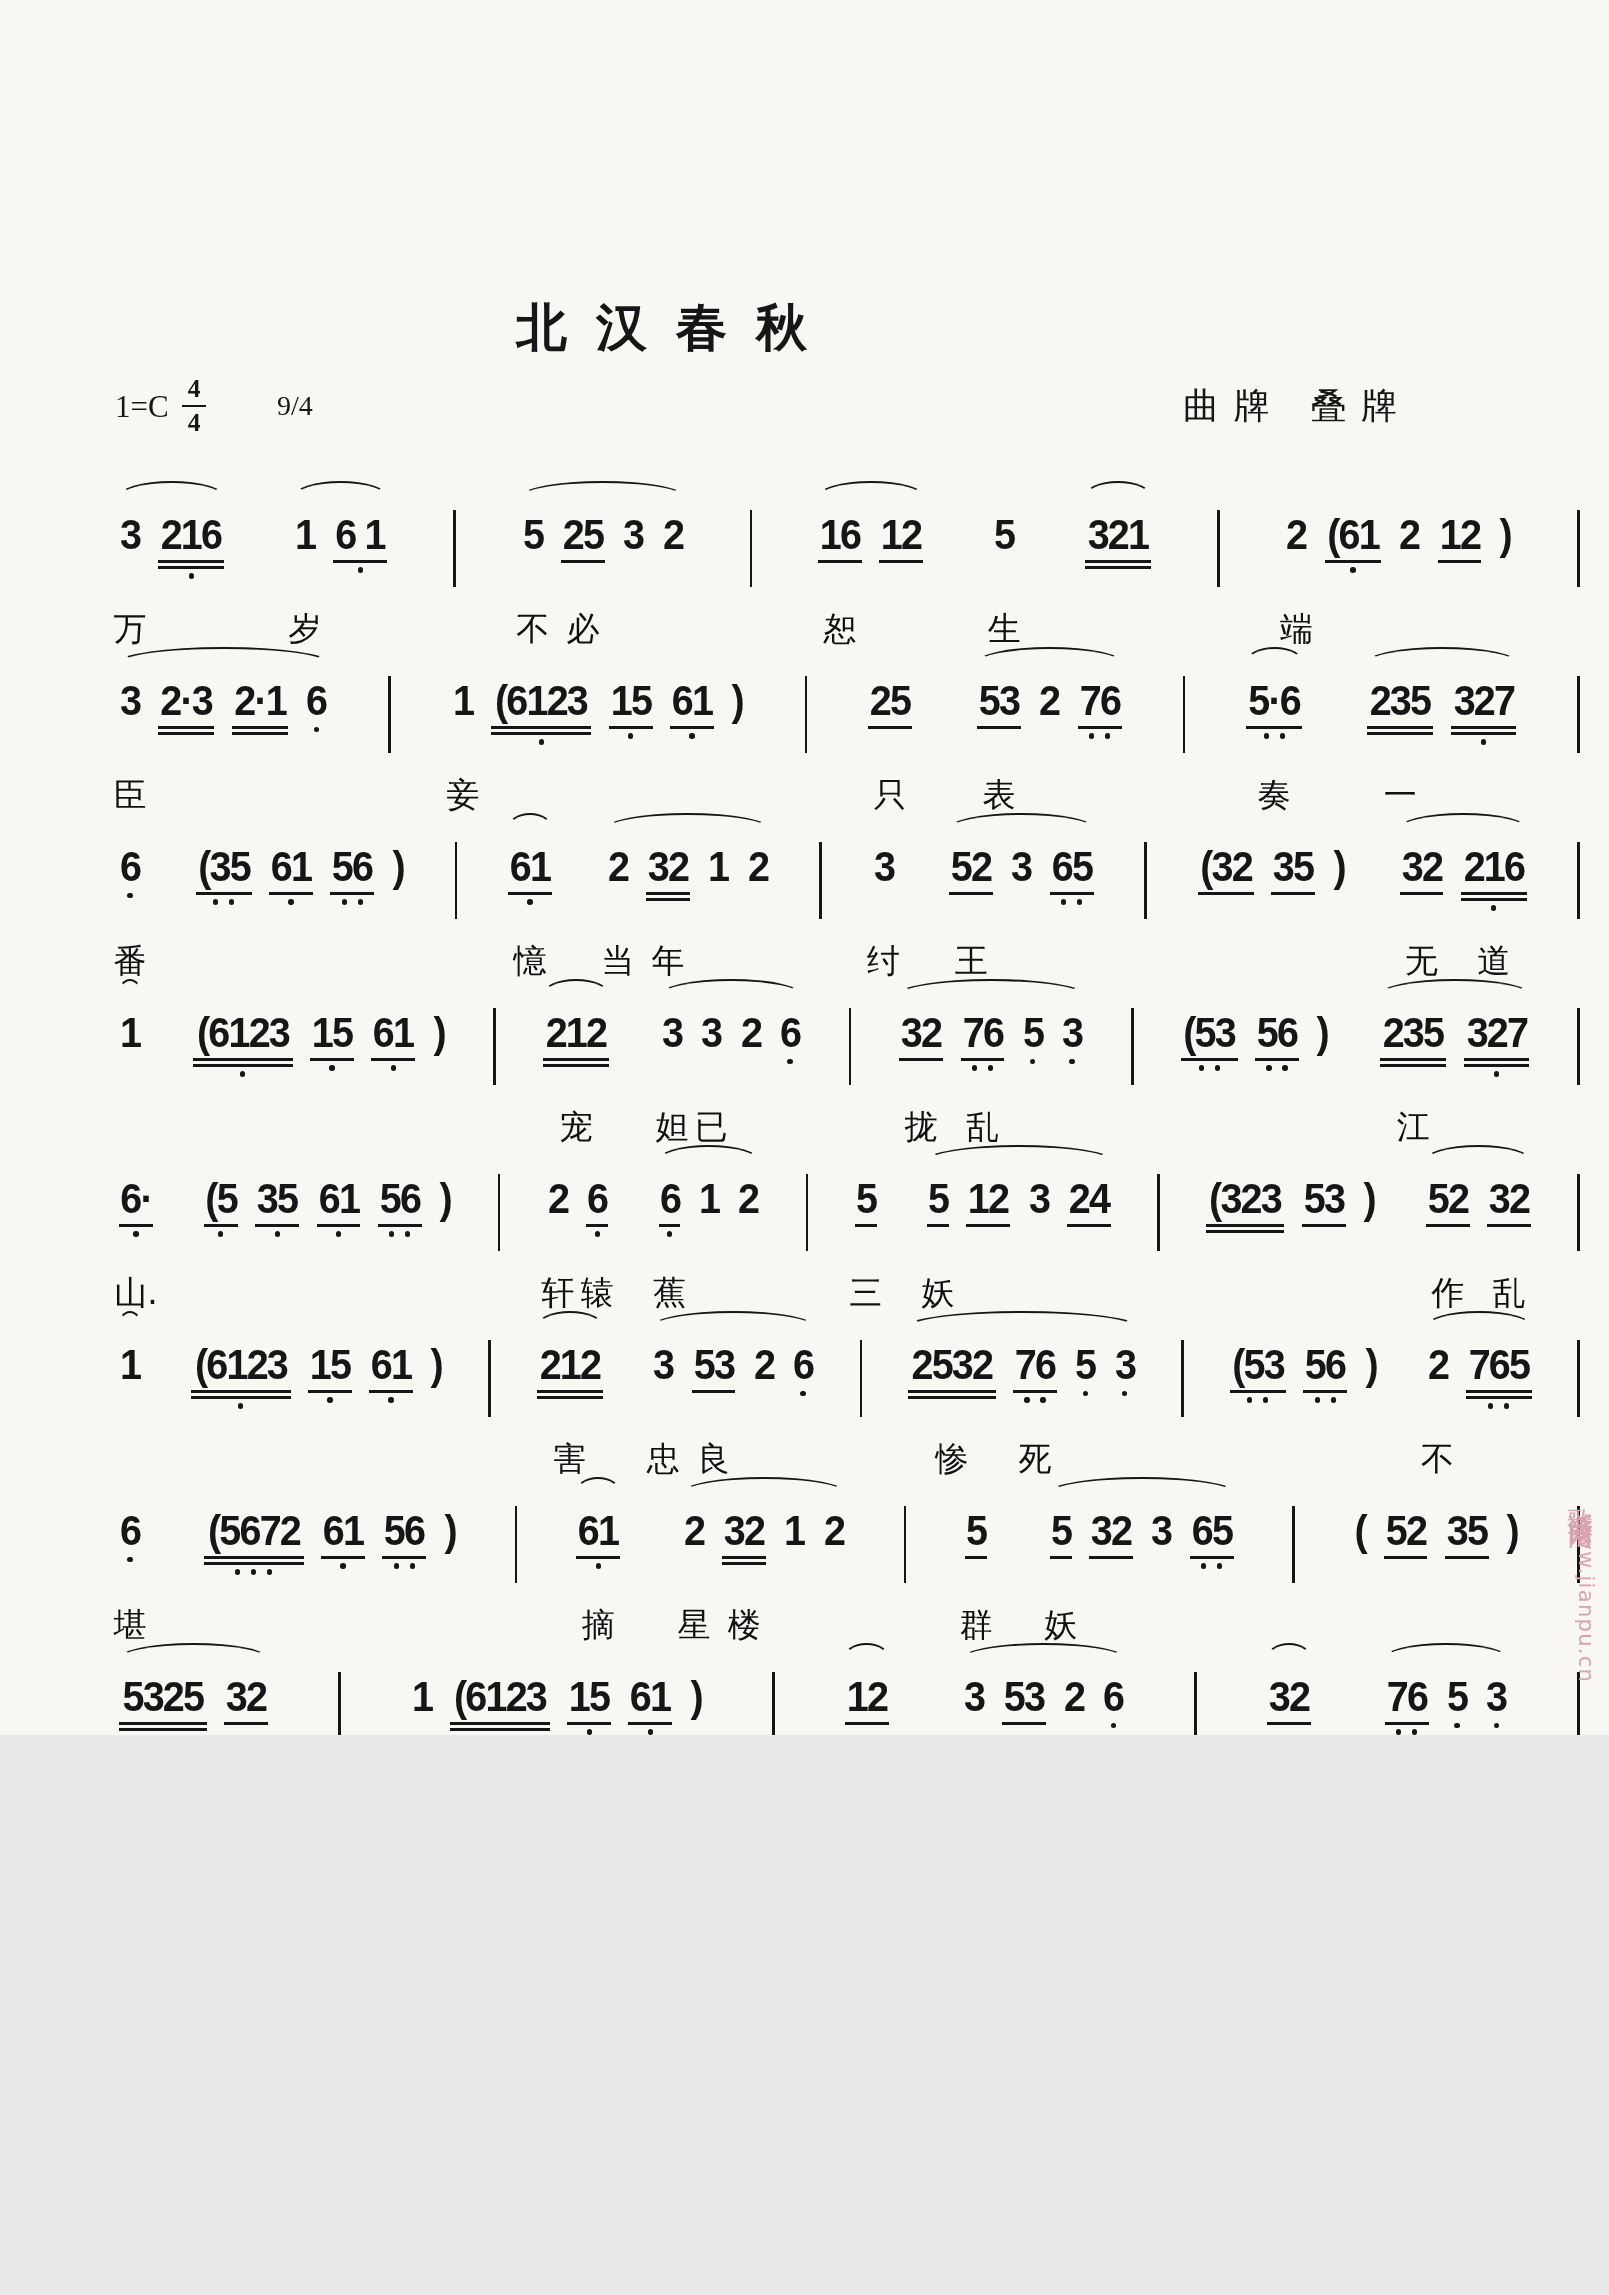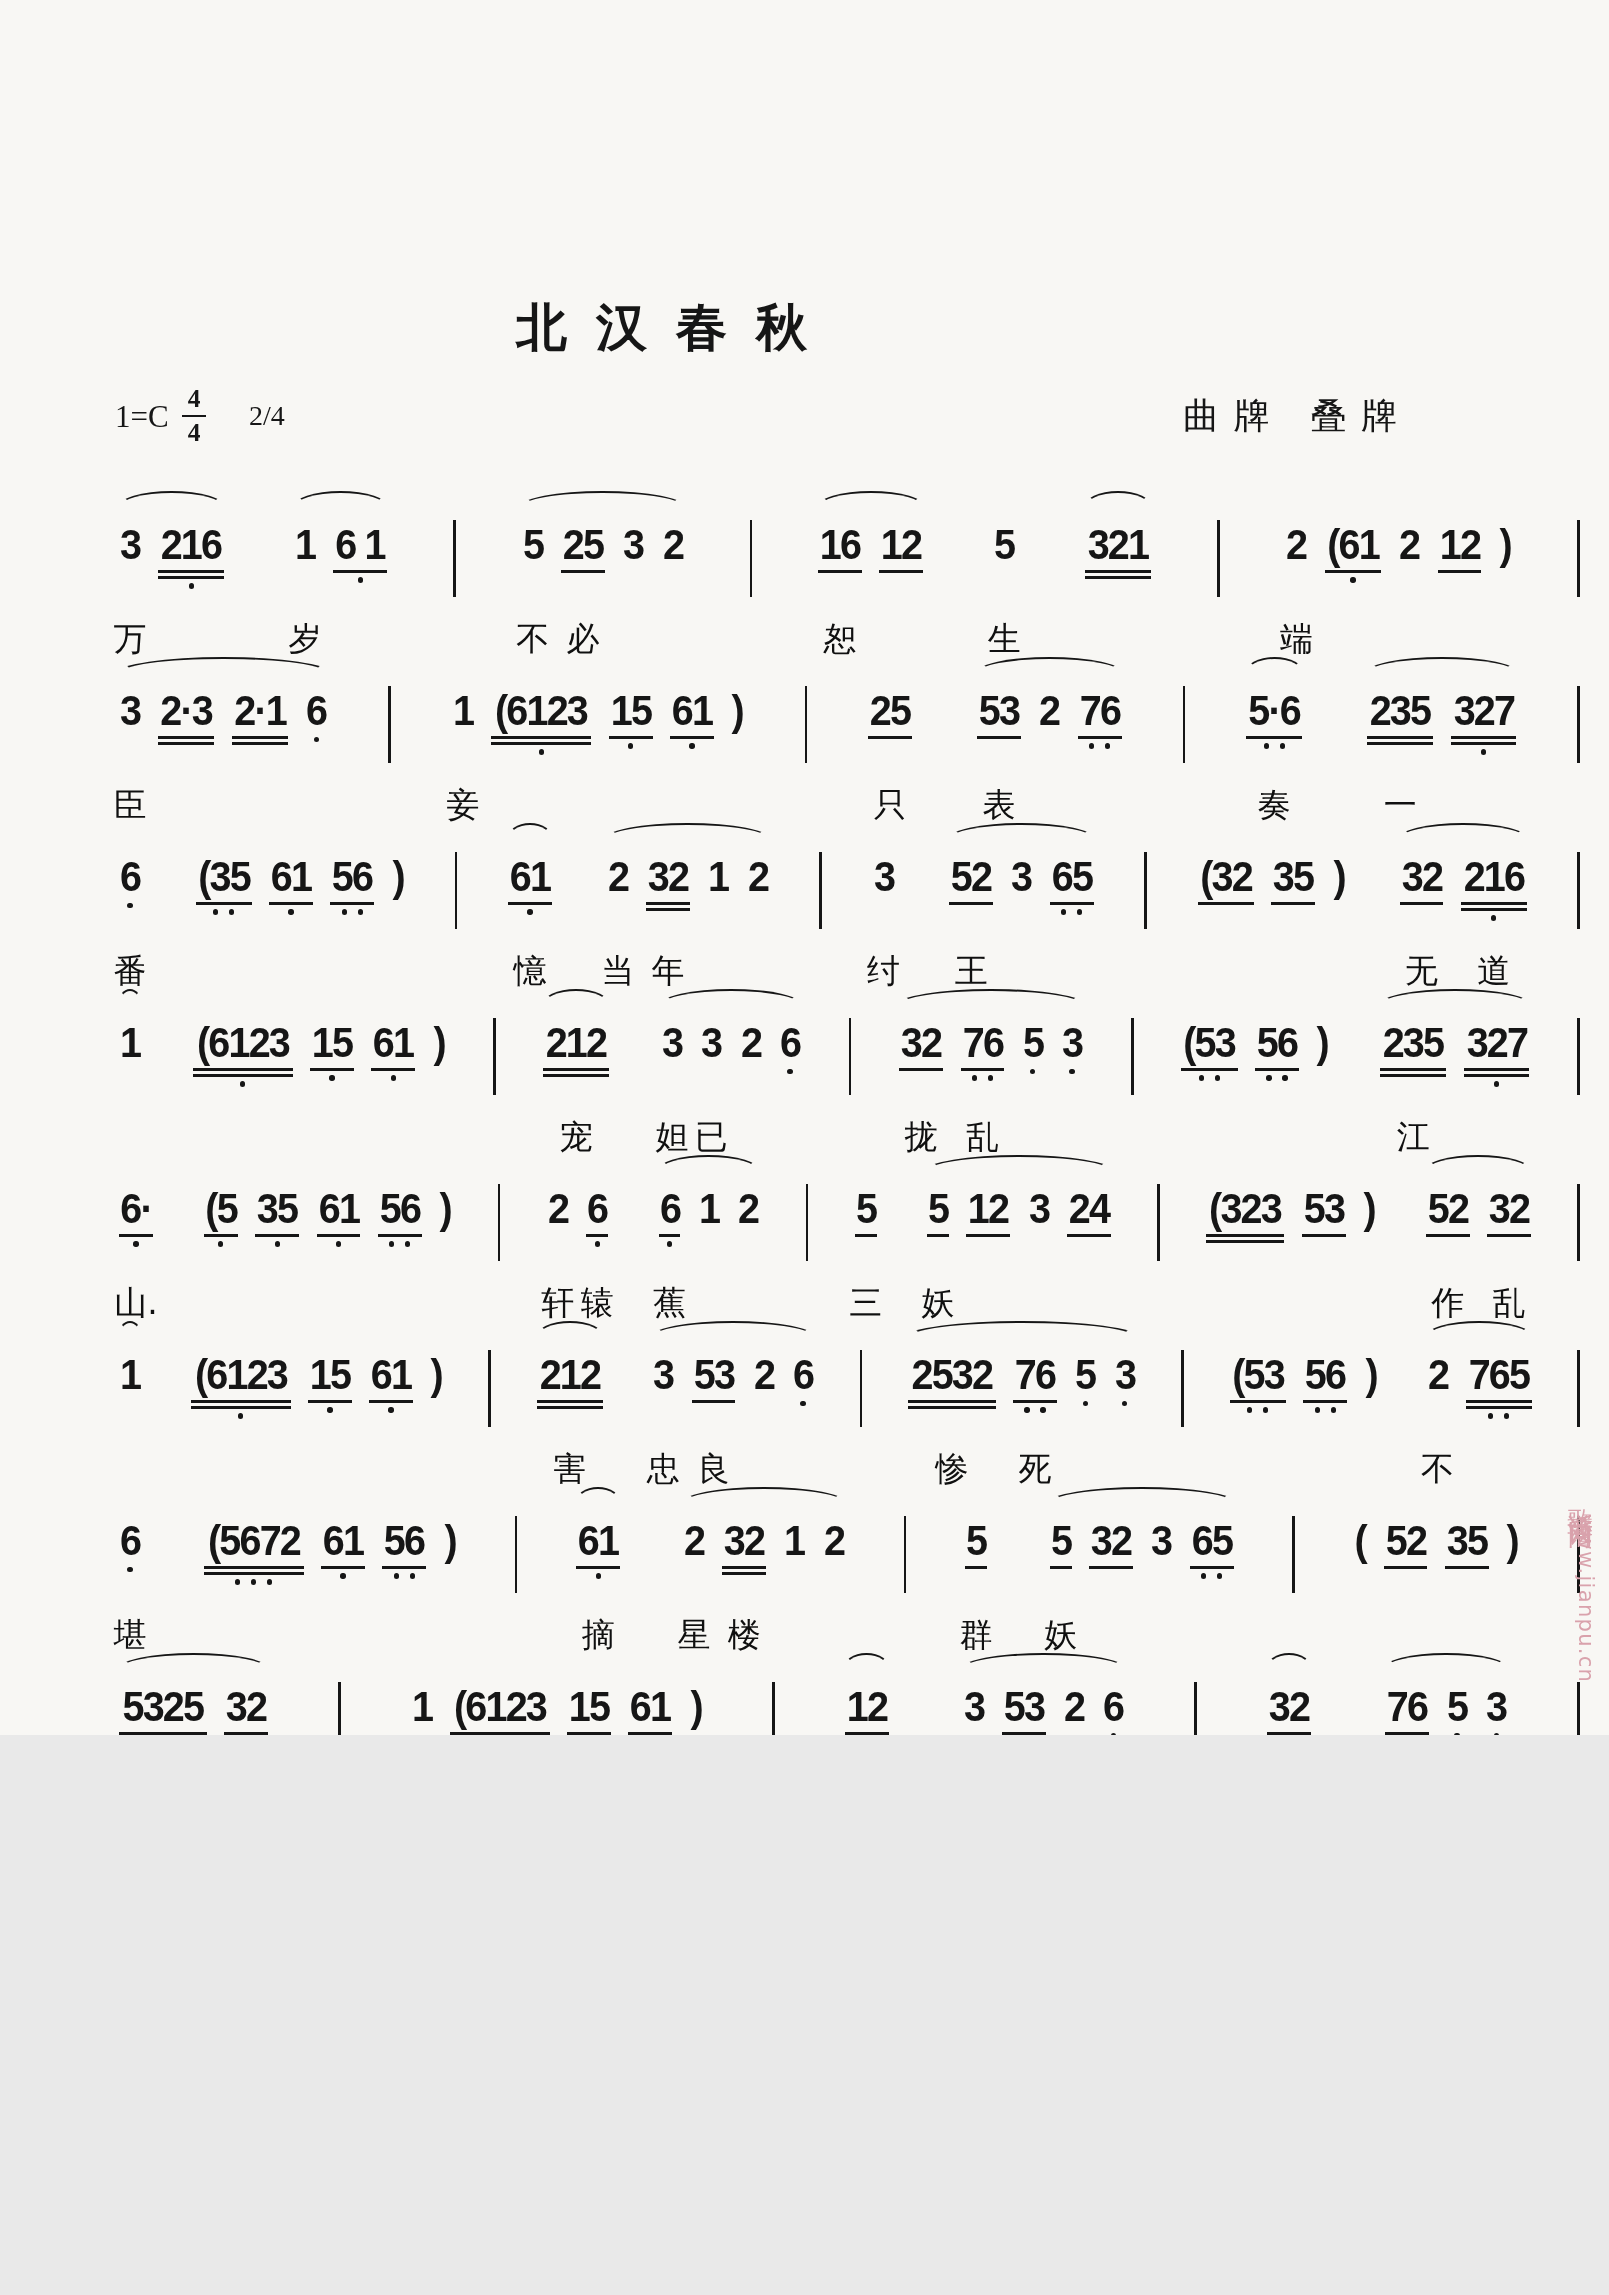--- a/index.html
+++ b/index.html
@@ -12,21 +12,21 @@
     color:#161616;
   }
   .content{position:absolute;left:115px;right:29px;top:0;}
   .title{
     width:fit-content;
     margin:302px 0 0 401px;
     font:700 51px/1 "DejaVu Serif",serif;
     letter-spacing:29px;
     white-space:nowrap;
   }
-  .meta{display:flex;align-items:center;margin-top:31px;height:64px;}
+  .meta{display:flex;align-items:center;margin-top:21px;height:64px;gap:28px;}
   .keysig{display:flex;align-items:center;gap:13.4px;font:400 31px/1 "Liberation Serif",serif;}
   .frac{display:inline-flex;flex-direction:column;align-items:center;font:700 25.4px/1 "Liberation Serif",serif;}
   .frac .bar-line{width:24px;border-top:2.7px solid #161616;margin:3.3px 0;height:0;}
   .altmeter{margin-left:43px;font:400 28px/1 "Liberation Serif",serif;}
   .tune{margin-left:auto;margin-right:168px;font:400 36px/1 "DejaVu Serif",serif;letter-spacing:14.7px;white-space:nowrap;text-align:right;}
   .music{margin-top:35px;}
   .mline{
     display:flex;justify-content:space-between;align-items:flex-start;
     padding-top:40px;margin-bottom:57px;height:69px;
   }
@@ -69,21 +69,21 @@
 
     <div class="meta">
       <div class="keysig">
         <span>1=C</span>
         <span class="frac">
           <span>4</span>
           <span class="bar-line"></span>
           <span>4</span>
         </span>
       </div>
-      <span class="altmeter">2/4</span>
+      <span class="altmeter">9/4</span>
       <span class="tune">曲牌 叠牌</span>
     </div>
 
     <div class="music" id="music">
         <div class="mline">
           <span class="grp arc">
             <span class="note">
               <span class="txt">3</span>
               <span class="lyr">万</span>
             </span>

